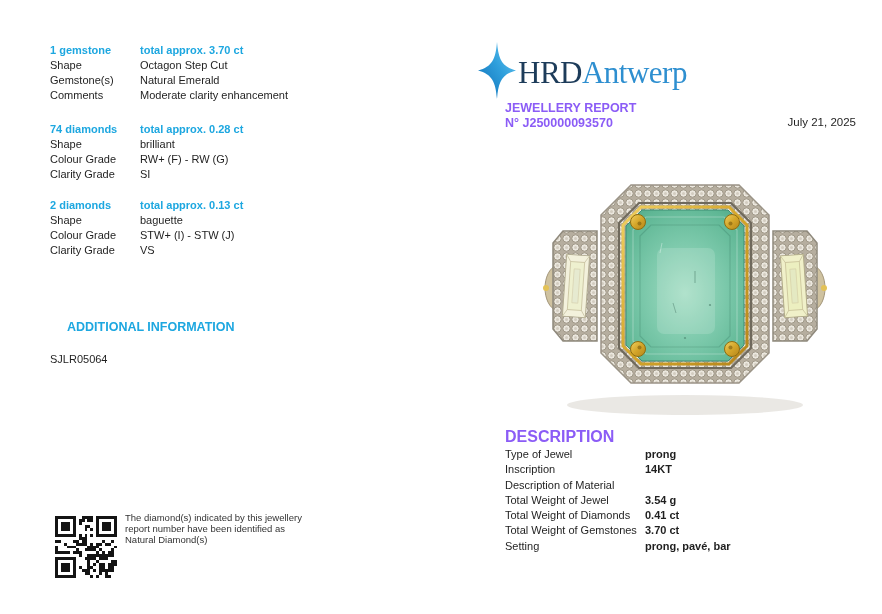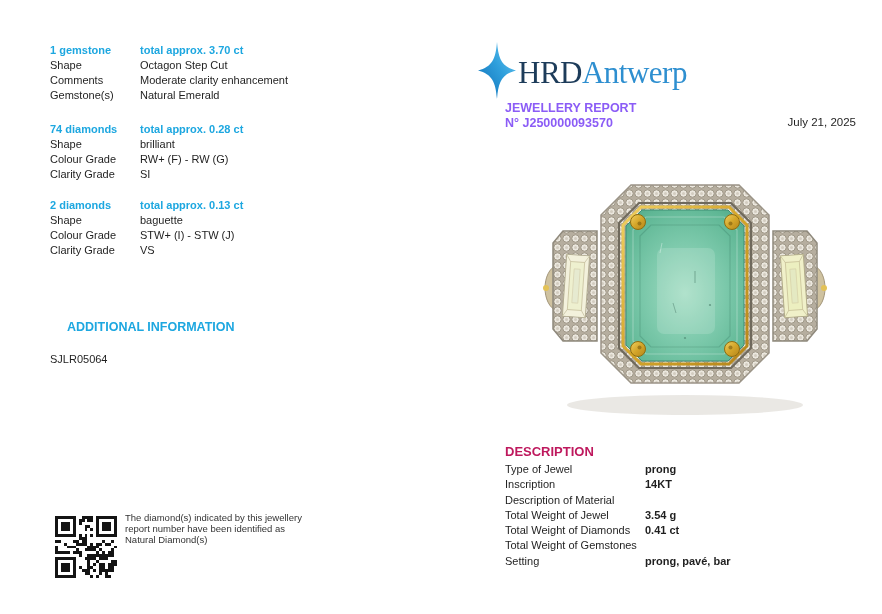--- a/index.html
+++ b/index.html
@@ -23,21 +23,21 @@
   .logo-text{font-family:"Liberation Serif",serif;font-size:31px;line-height:1;letter-spacing:-0.5px;margin-left:2px;}
   .logo-dark{color:#1d3c5a;}
   .logo-light{color:#2e8fd0;}
 
   
   .report-head{position:absolute;left:505px;top:101px;font-size:12.5px;line-height:15px;font-weight:bold;color:#8b5cf6;}
   .report-date{position:absolute;right:26px;top:116px;font-size:11.5px;color:#1f1f1f;}
 
   
   .desc{position:absolute;left:505px;top:429px;width:360px;}
-  .desc h3{margin:15px 0 2px 0;font-size:13px;line-height:16px;color:#be185d;}
+  .desc h3{margin:0 0 2px 0;font-size:16px;line-height:16px;color:#8b5cf6;}
   .desc .drow{display:grid;grid-template-columns:140px 1fr;font-size:11px;line-height:15.3px;}
   .desc .dval{font-weight:bold;}
 
   
   .qr-wrap{position:absolute;left:55px;top:516px;width:62px;height:62px;}
   #qr-svg{width:62px;height:62px;shape-rendering:crispEdges;}
   #qr-svg rect{fill:#141414;}
   .disclaimer{position:absolute;left:125px;top:512px;width:180px;font-size:9.5px;line-height:11px;color:#333;}
 
   
@@ -51,26 +51,26 @@
   <section class="stone-block" style="top:43px;">
     <div class="row stone-head">
       <span>1 gemstone</span>
       <span>total approx. 3.70 ct</span>
     </div>
     <div class="row">
       <span>Shape</span>
       <span>Octagon Step Cut</span>
     </div>
     <div class="row">
+      <span>Gemstone(s)</span>
+      <span>Natural Emerald</span>
+    </div>
+    <div class="row">
       <span>Comments</span>
       <span>Moderate clarity enhancement</span>
-    </div>
-    <div class="row">
-      <span>Gemstone(s)</span>
-      <span>Natural Emerald</span>
     </div>
   </section>
 
   <section class="stone-block" style="top:122px;">
     <div class="row stone-head">
       <span>74 diamonds</span>
       <span>total approx. 0.28 ct</span>
     </div>
     <div class="row">
       <span>Shape</span>
@@ -234,20 +234,21 @@
     <div class="drow">
       <span>Total Weight of Jewel</span>
       <span class="dval">3.54 g</span>
     </div>
     <div class="drow">
       <span>Total Weight of Diamonds</span>
       <span class="dval">0.41 ct</span>
     </div>
     <div class="drow">
       <span>Total Weight of Gemstones</span>
+      <span class="dval">3.70 ct</span>
     </div>
     <div class="drow">
       <span>Setting</span>
       <span class="dval">prong, pavé, bar</span>
     </div>
   </section>
 
   <div class="qr-wrap">
     <svg id="qr-svg" viewBox="0 0 21 21">
         <rect x="0" y="0" width="1" height="1"></rect>

